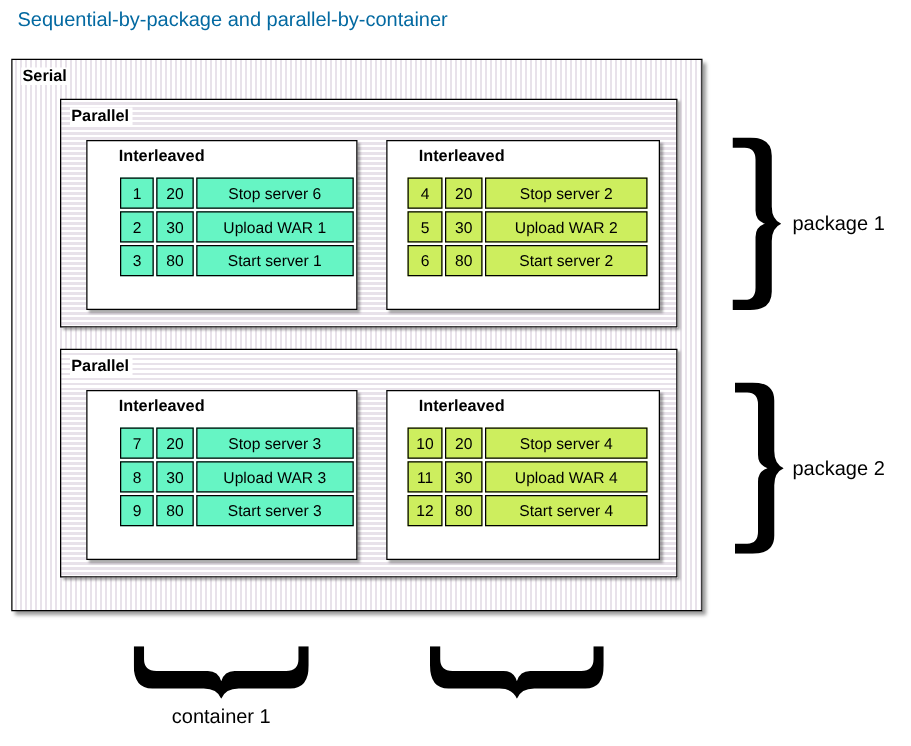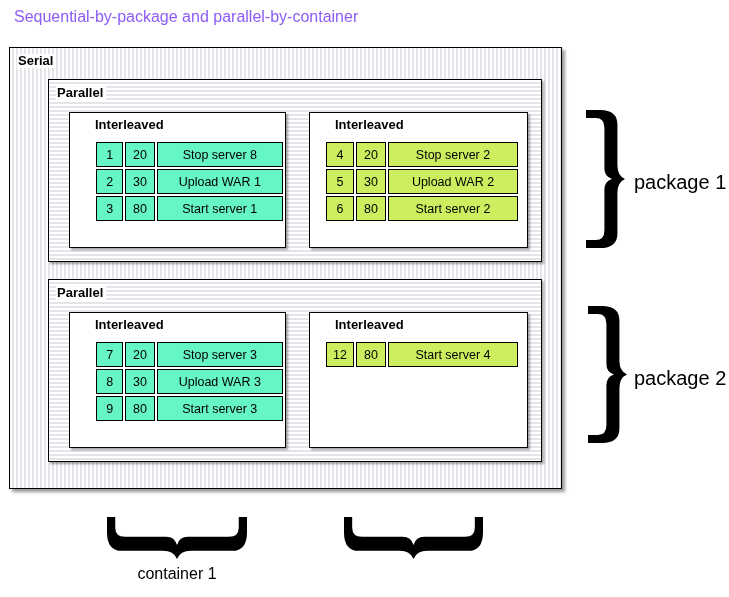--- a/index.html
+++ b/index.html
@@ -1,20 +1,20 @@
 <!DOCTYPE html>
 <html style="--cyan: #66f5c4; --green: #cdee5e; --stripe: #e8e2ea;"><head>
 <meta charset="utf-8">
 <style>
   html,body{margin:0;padding:0;background:#fff;}
   .canvas{
     position:relative;width:729px;height:597px;background:#fff;
     font-family:"Liberation Sans",sans-serif;color:#000;overflow:hidden;
   }
-  .title{position:absolute;left:14px;top:8px;font-size:16px;color:#8b5cf6;white-space:nowrap;}
+  .title{position:absolute;left:14px;top:8px;font-size:16px;color:#0369a1;white-space:nowrap;}
   .box{position:absolute;box-sizing:border-box;border:1px solid #000;}
   .serial{
     left:9px;top:47px;width:553px;height:442px;
     background:repeating-linear-gradient(to right,#fff 0 2px,var(--stripe) 2px 4px);
     box-shadow:3px 3px 3px rgba(0,0,0,.40);
   }
   .parallel{
     background:repeating-linear-gradient(to bottom,#fff 0 2px,var(--stripe) 2px 4px);
     box-shadow:2px 2px 2px rgba(0,0,0,.35);
     padding-left:42px;
@@ -38,21 +38,21 @@
     border:1px solid #000;text-align:center;vertical-align:middle;
     font-size:12.5px;height:23px;padding:0;
   }
   .task-table td.c1{width:26px;}
   .task-table td.c2{width:28px;}
   .task-table td.c3{width:128px;}
   .cyan td{background:var(--cyan);}
   .green td{background:var(--green);}
   .brace{position:absolute;}
   .brace path{fill:#000;}
-  .pkg-label{position:absolute;left:634px;font-size:20px;white-space:nowrap;}
+  .pkg-label{position:absolute;left:634px;font-size:16px;white-space:nowrap;}
   .pkg1{top:171px;}
   .pkg2{top:367px;}
   .cont-label{position:absolute;top:565px;font-size:16px;width:140px;text-align:center;white-space:nowrap;}
   .c1lbl{left:107px;}
   .c2lbl{left:344px;}
 </style>
 </head>
 <body>
 
 <div class="canvas">
@@ -65,21 +65,21 @@
     <div class="box parallel p1">
       <span class="boxlabel">Parallel</span>
 
       <div class="box interleaved il">
         <span class="boxlabel">Interleaved</span>
         <table class="task-table cyan">
           <tbody>
               <tr>
             <td class="c1">1</td>
             <td class="c2">20</td>
-            <td class="c3">Stop server 8</td>
+            <td class="c3">Stop server 6</td>
           </tr>
           <tr>
             <td class="c1">2</td>
             <td class="c2">30</td>
             <td class="c3">Upload WAR 1</td>
           </tr>
           <tr>
             <td class="c1">3</td>
             <td class="c2">80</td>
             <td class="c3">Start server 1</td>
@@ -135,20 +135,30 @@
             <td class="c3">Start server 3</td>
           </tr>
         </tbody>
           </table>
       </div>
 
       <div class="box interleaved ir">
         <span class="boxlabel">Interleaved</span>
         <table class="task-table green">
           <tbody>
+              <tr>
+            <td class="c1">10</td>
+            <td class="c2">20</td>
+            <td class="c3">Stop server 4</td>
+          </tr>
+          <tr>
+            <td class="c1">11</td>
+            <td class="c2">30</td>
+            <td class="c3">Upload WAR 4</td>
+          </tr>
           <tr>
             <td class="c1">12</td>
             <td class="c2">80</td>
             <td class="c3">Start server 4</td>
           </tr>
         </tbody>
           </table>
       </div>
     </div>
   </div>

